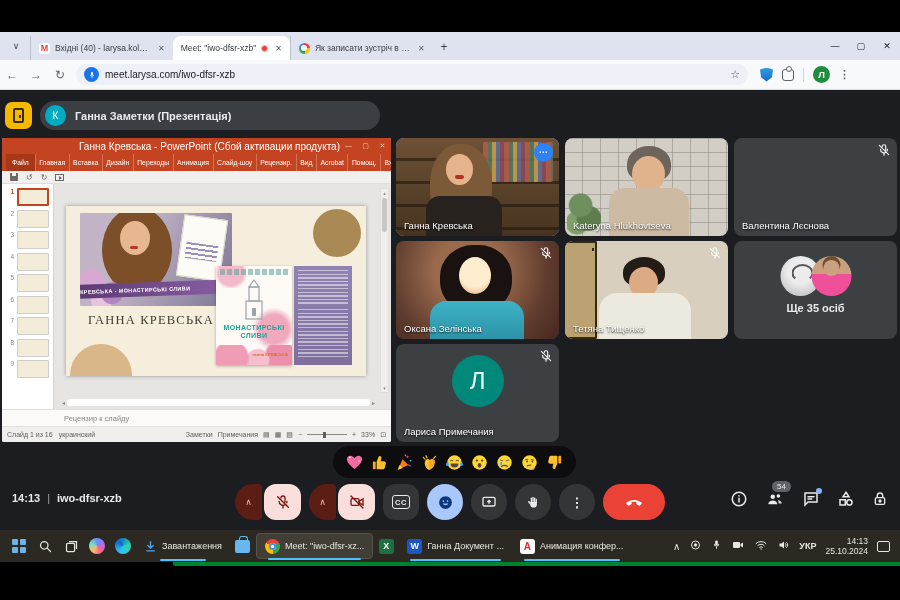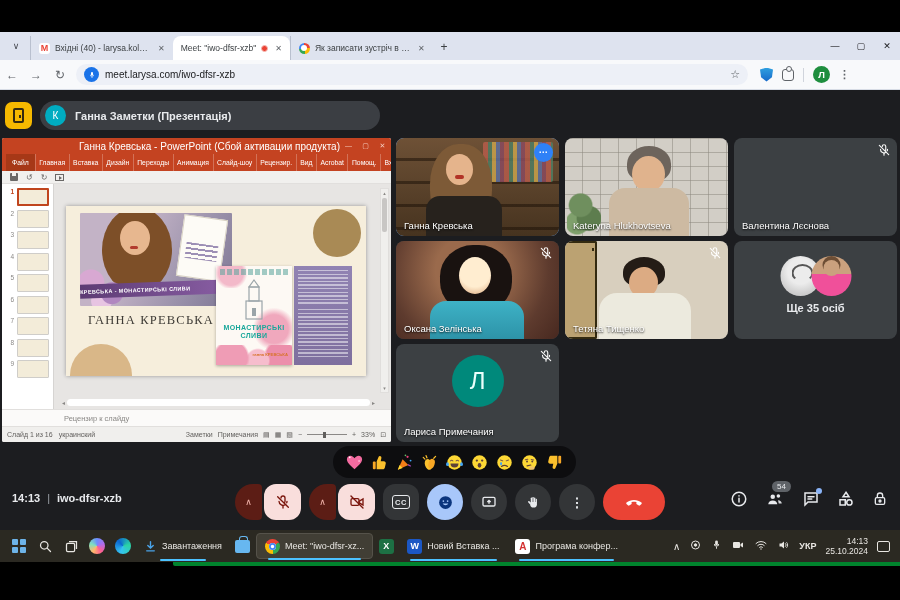--- a/index.html
+++ b/index.html
@@ -703,26 +703,26 @@
   <span class="tbi wide activeapp">
     <span class="chlogo"></span>
     <span class="tblabel">Meet: "iwo-dfsr-xz...</span>
       <span class="ul"></span>
   </span>
   <span class="tbi">
       <span class="office xl">X</span>
     </span>
   <span class="tbi wide">
     <span class="office wd">W</span>
-    <span class="tblabel">Новий Вставка ...</span>
+    <span class="tblabel">Ганна Документ ...</span>
       <span class="ul"></span>
   </span>
   <span class="tbi wide">
     <span class="office pdficn">A</span>
-    <span class="tblabel">Програма конфер...</span>
+    <span class="tblabel">Анимация конфер...</span>
       <span class="ul"></span>
   </span>
   <span class="tray">
     <span class="trayg">∧</span>
     <span><svg width="13" height="12" viewBox="0 0 24 24" fill="none" stroke="#e8e6e2" stroke-width="2">
           <circle cx="12" cy="12" r="8"></circle>
           <circle cx="12" cy="12" r="2.5" fill="#e8e6e2"></circle>
         </svg></span>
     <span><svg width="11" height="13" viewBox="0 0 24 24" fill="#e8e6e2">
           <rect x="9" y="3" width="6" height="11" rx="3"></rect>

